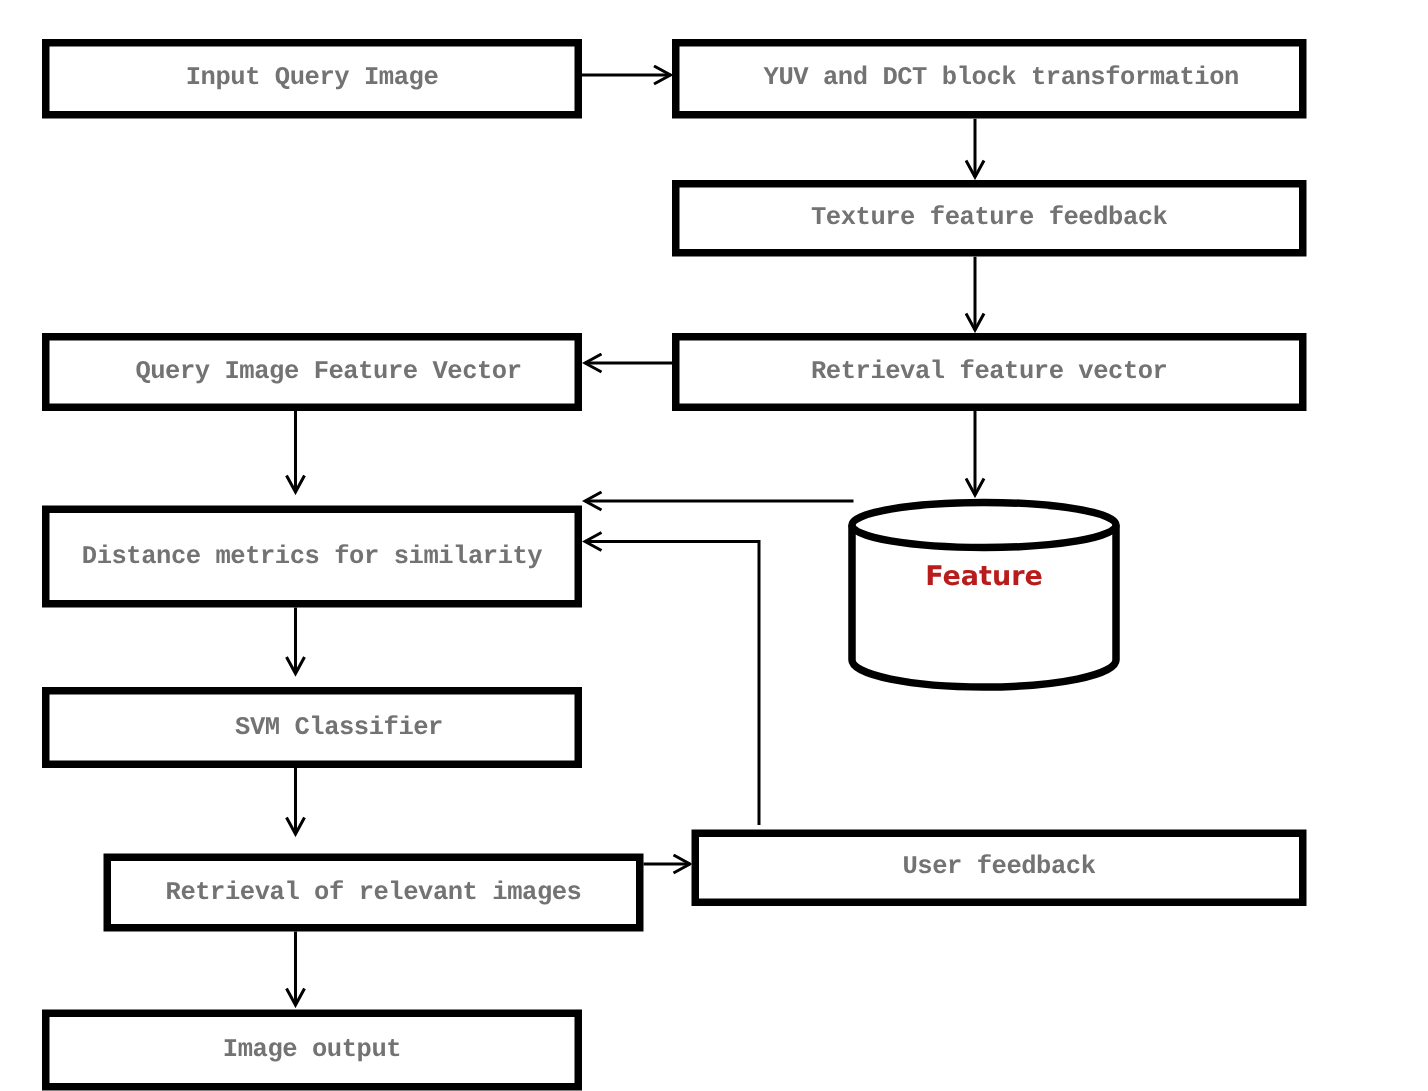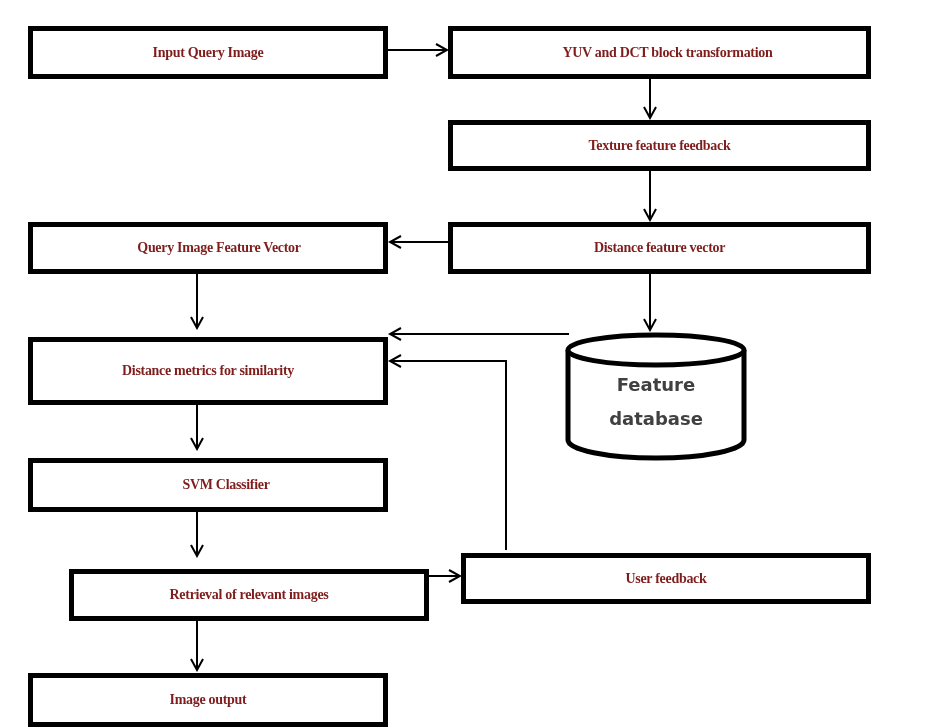--- a/index.html
+++ b/index.html
@@ -1,21 +1,21 @@
 <!DOCTYPE html>
 <html><head>
 <meta charset="utf-8">
 <style>
   html, body { margin: 0; padding: 0; background: #ffffff; }
   body { width: 952px; height: 727px; position: relative; overflow: hidden; font-family: "DejaVu Sans", sans-serif; }
   #canvas { position: absolute; left: 0; top: 0; }
   .box { position: absolute; box-sizing: border-box; border: 5px solid #000; background: #fff;
          display: flex; align-items: center; justify-content: center; }
-  .box span { font-family: Liberation Serif, serif; font-weight: bold; font-size: 14px; color: #7f1d1d; white-space: nowrap; letter-spacing: -0.3px; }
-  .db-label { position: absolute; text-align: center; font-weight: bold; font-size: 18px; line-height: 34px; color: #404040; }
+  .box span { font-family: Liberation Mono, monospace; font-weight: bold; font-size: 17px; color: #737373; white-space: nowrap; letter-spacing: -0.3px; }
+  .db-label { position: absolute; text-align: center; font-weight: bold; font-size: 18px; line-height: 34px; color: #b91c1c; }
 </style>
 </head>
 <body>
 
 <svg id="canvas" width="952" height="727">
   <defs>
     <marker id="arr" markerWidth="14" markerHeight="14" refX="12" refY="7" orient="auto" markerUnits="userSpaceOnUse">
       <path d="M1,1 L12,7 L1,13" fill="none" stroke="#000" stroke-width="2"></path>
     </marker>
   </defs>
@@ -53,21 +53,21 @@
 <div class="box" style="left:28px;top:26px;width:360px;height:53px;">
   <span>Input Query Image</span>
 </div>
 <div class="box" style="left:448px;top:26px;width:423px;height:53px;padding-left:16px;">
   <span>YUV and DCT block transformation</span>
 </div>
 <div class="box" style="left:448px;top:120px;width:423px;height:51px;">
   <span>Texture feature feedback</span>
 </div>
 <div class="box" style="left:448px;top:222px;width:423px;height:52px;">
-  <span>Distance feature vector</span>
+  <span>Retrieval feature vector</span>
 </div>
 <div class="box" style="left:28px;top:222px;width:360px;height:52px;padding-left:22px;">
   <span>Query Image Feature Vector</span>
 </div>
 <div class="box" style="left:28px;top:337px;width:360px;height:68px;">
   <span>Distance metrics for similarity</span>
 </div>
 <div class="box" style="left:28px;top:458px;width:360px;height:54px;padding-left:36px;">
   <span>SVM Classifier</span>
 </div>
@@ -76,14 +76,13 @@
 </div>
 <div class="box" style="left:28px;top:673px;width:360px;height:54px;text-align:right;">
   <span>Image output</span>
 </div>
 <div class="box" style="left:461px;top:553px;width:410px;height:51px;">
   <span>User feedback</span>
 </div>
 
 <div class="db-label" style="left:568px;top:368px;width:176px;">
   <div>Feature</div>
-  <div>database</div>
 </div>
 
 </body></html>

